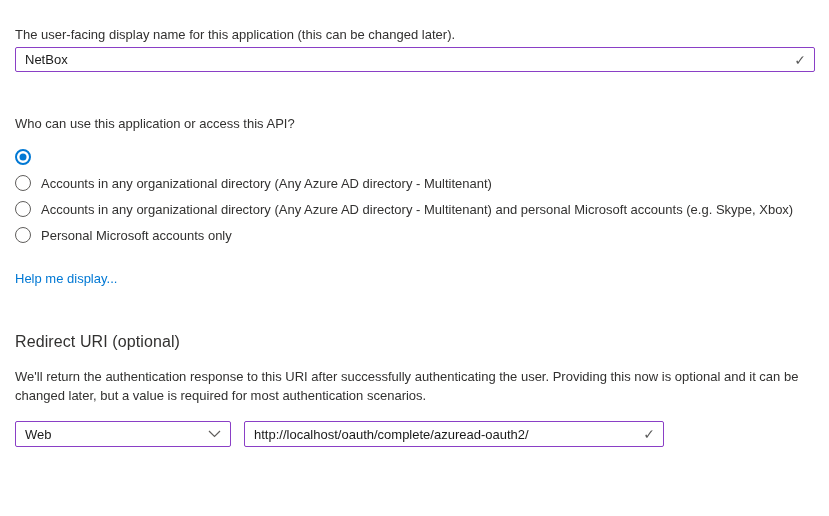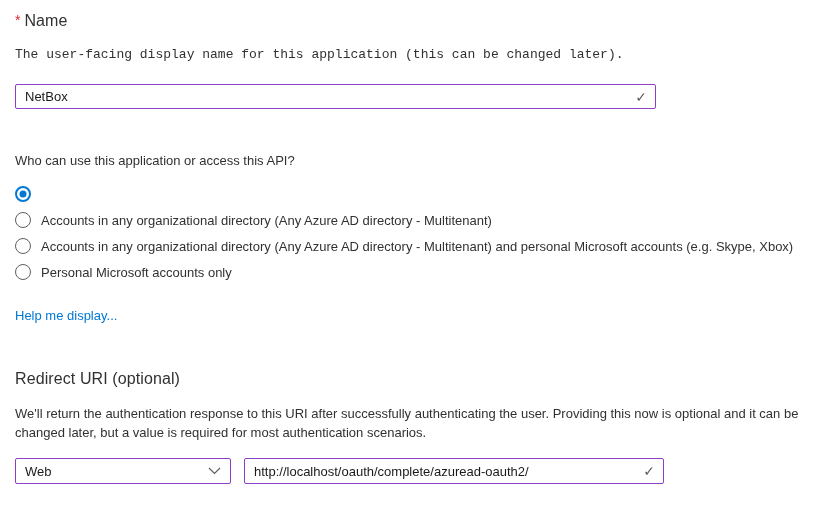--- a/index.html
+++ b/index.html
@@ -26,25 +26,25 @@
     vertical-align: 1px;
   }
   .desc {
     font-size: 13px;
     color: #323130;
     line-height: 19px;
   }
 
   
   .name-title-row { margin-top: 2px; }
-  .name-desc { margin-top: 15px; font-family: Liberation Mono, monospace; }
+  .name-desc { margin-top: 15px; }
   .textbox-wrap {
     position: relative;
-    margin-top: 20px;
-    width: 641px;
+    margin-top: 3px;
+    width: 800px;
     height: 25px;
   }
   .textbox {
     width: 100%; height: 100%;
     border: 1.5px solid #8a3fc6;
     border-radius: 2px;
     background: #fff;
     font-family: "Liberation Sans", sans-serif;
     font-size: 13px;
     color: #1a1a1a;
@@ -135,23 +135,20 @@
   .uri-wrap {
     position: relative;
     width: 420px; height: 26px;
   }
 </style>
 </head>
 <body>
 
 <div class="page">
 
-  <div class="name-title-row">
-    <span class="required-marker">*</span><span class="section-title">Name</span>
-  </div>
   <div class="desc name-desc">The user-facing display name for this application (this can be changed later).</div>
   <div class="textbox-wrap">
     <input type="text" class="textbox" value="NetBox" style="">
     <span class="valid-check">✓</span>
   </div>
 
   <div class="accounts-section">
     <div class="desc question">Who can use this application or access this API?</div>
 
     <div class="radio-list">

